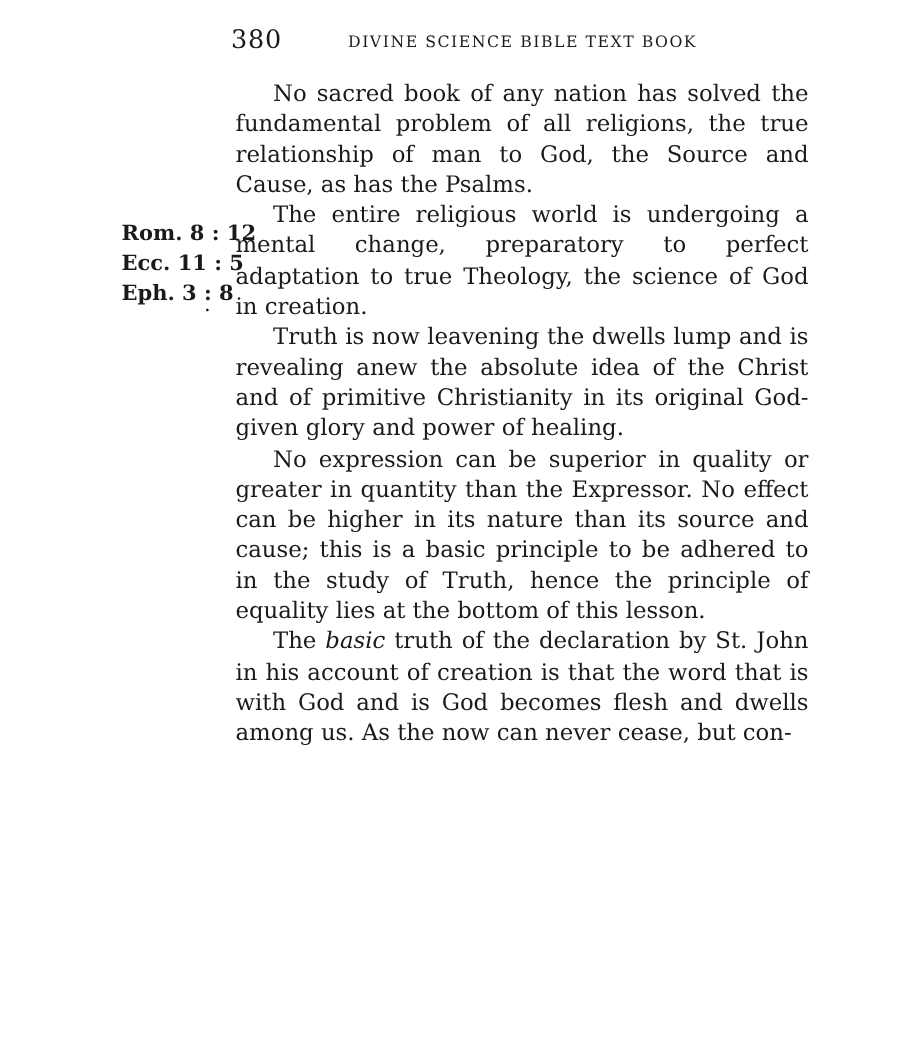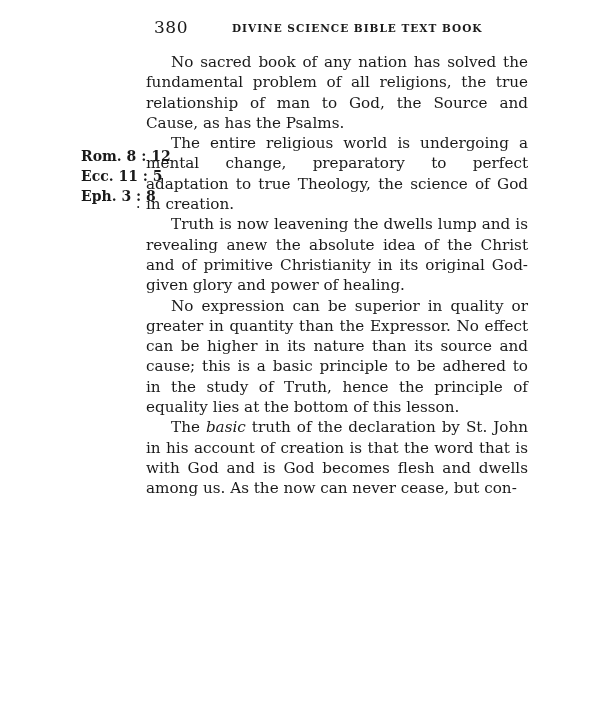--- a/index.html
+++ b/index.html
@@ -1,22 +1,22 @@
 <!DOCTYPE html>
 <html><head>
   <meta charset="utf-8">
   <style>
     html, body { margin: 0; padding: 0; background: #ffffff; }
     body { width: 600px; height: 709px; position: relative; overflow: hidden; color: #1a1a1a; font-family: "DejaVu Serif", serif; }
     .header { position: absolute; top: 17px; left: 154px; width: 400px; height: 22px; }
     .page-num { position: absolute; left: 0; top: 0; font-size: 17px; letter-spacing: 0.5px; }
-    .running-title { position: absolute; left: 78px; top: 5px; font-size: 10.5px; font-variant: small-caps; text-transform: uppercase; letter-spacing: 1px; font-weight: bold; }
+    .running-title { position: absolute; left: 78px; top: 5px; font-size: 10.5px; font-variant: small-caps; text-transform: uppercase; letter-spacing: 1px; font-weight: normal; }
     .margin-refs { position: absolute; left: 81px; top: 146px; font-size: 14px; font-weight: bold; line-height: 20.2px; }
     .stray-dot { position: absolute; left: 136px; top: 195px; font-size: 14px; }
-    .body-text { position: absolute; left: 146px; top: 52px; width: 382px; font-size: 15.2px; line-height: 20.3px; text-align: justify; }
+    .body-text { position: absolute; left: 157px; top: 52px; width: 382px; font-size: 15.2px; line-height: 20.3px; text-align: justify; }
     .para { margin: 0; text-indent: 25px; text-align: justify; }
     .para em { }
   </style>
 </head>
 <body>
 
 <div class="header">
   <span class="page-num">380</span>
   <span class="running-title">DIVINE SCIENCE BIBLE TEXT BOOK</span>
 </div>

